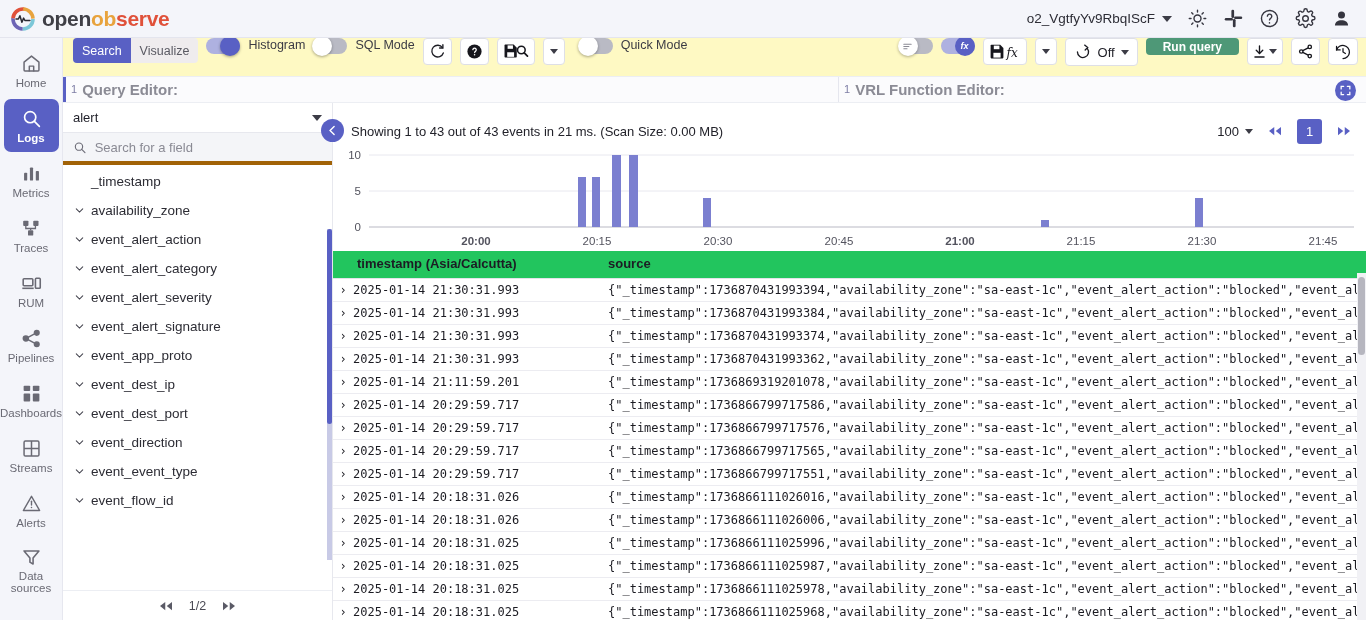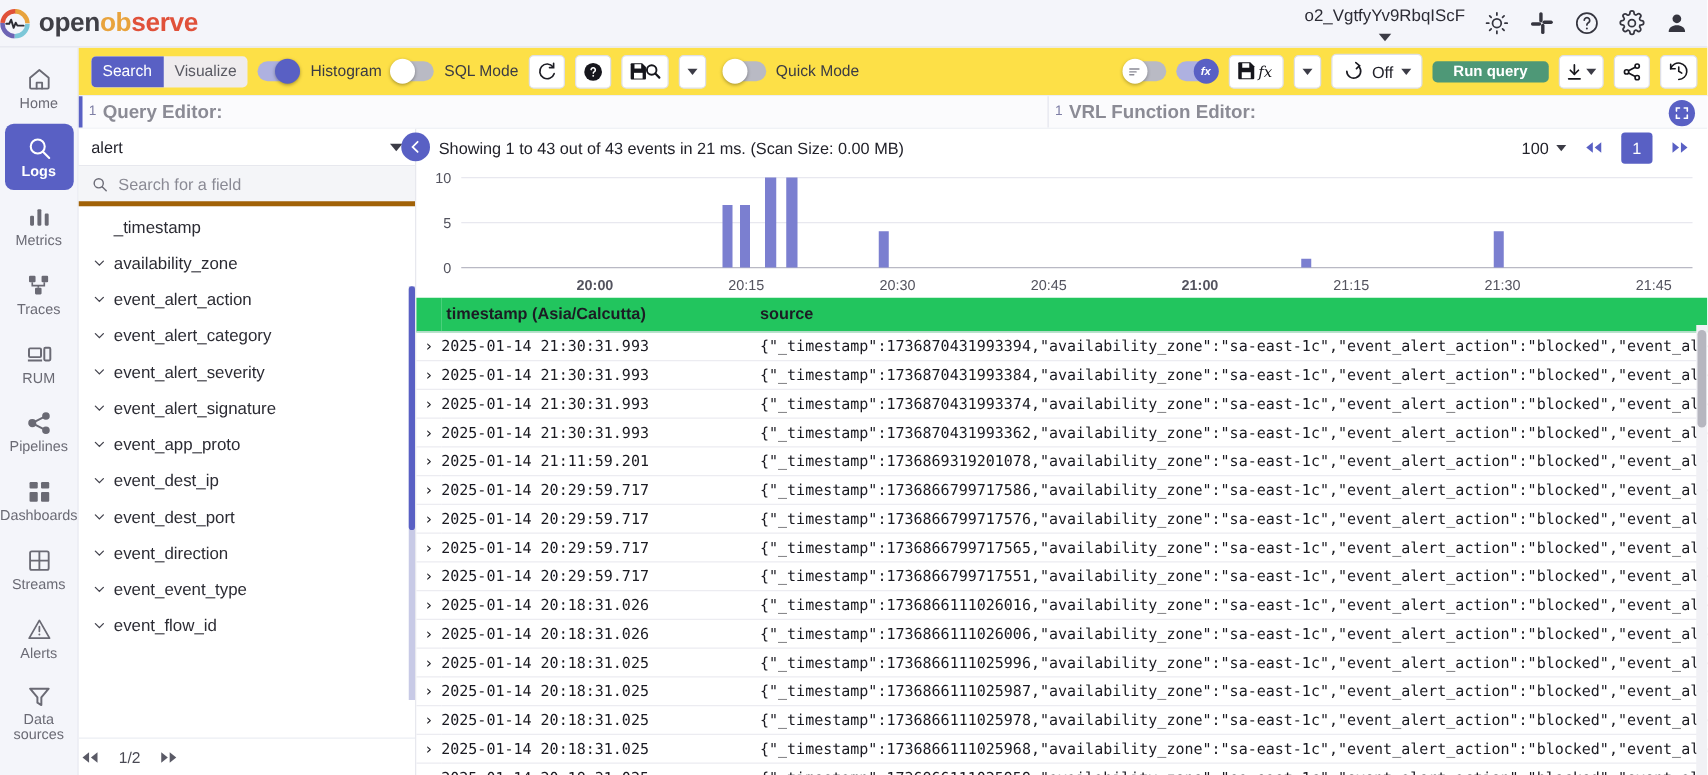--- a/index.html
+++ b/index.html
@@ -13,28 +13,28 @@
   .app { position: relative; width: 1366px; height: 620px; display: flex; flex-direction: column; }
 
   
   .topbar {
     height: 38px; min-height: 38px;
     background: #f4f5fa;
     display: flex; align-items: center;
     border-bottom: 1px solid #e4e5ee;
     position: relative; z-index: 5;
   }
-  .brand { display: flex; align-items: center; gap: 7px; padding-left: 0; }
+  .brand { display: flex; align-items: center; gap: 7px; padding-left: 11px; }
   .brand-logo { width: 24px; height: 24px; position: relative; }
   .brand-text { font-size: 21px; font-weight: 600; letter-spacing: -0.3px; }
   .bt-open { color: #3f3f46; }
   .bt-ob { color: #e8a33d; }
   .bt-serve { color: #e0513a; }
   .topbar-right { margin-left: auto; display: flex; align-items: center; gap: 14px; padding-right: 14px; }
-  .org-name { font-size: 13.5px; color: #2c2c35; display: flex; align-items: center; gap: 7px; flex-direction: column; }
+  .org-name { font-size: 13.5px; color: #2c2c35; display: flex; align-items: center; gap: 7px; }
   .caret-down {
     width: 0; height: 0; border-left: 5px solid transparent; border-right: 5px solid transparent;
     border-top: 6px solid #3c3c46;
   }
   .ticon { width: 22px; height: 22px; display: flex; align-items: center; justify-content: center; color: #35353f; cursor: pointer; }
 
   
   .body { display: flex; flex: 1; min-height: 0; }
 
   
@@ -52,22 +52,22 @@
   .rail-item.active { background: #5960c4; color: #ffffff; }
   .rail-label { font-size: 11.5px; line-height: 12px; text-align: center; }
   .rail-item.active .rail-label { font-weight: 700; color:#fff; }
   .rail-ico { height: 22px; display: flex; align-items: center; justify-content: center; }
 
   
   .main { flex: 1; min-width: 0; display: flex; flex-direction: column; }
 
   
   .toolbar {
-    height: 39px; min-height: 39px; display: flex; align-items: center;
-    gap: 8px; padding: 0 8px 0 10px; background: #fde047;
+    height: 39px; min-height: 39px; display: flex; align-items: flex-start;
+    gap: 8px; padding: 0 8px 0 10px; background: #fef9c3;
     border-bottom: 1px solid #eceef3;
   }
   .segmented { display: flex; border-radius: 4px; overflow: hidden; height: 25px; background: #efecee; }
   .seg {
     padding: 0 9px; display: flex; align-items: center; font-size: 12.5px;
     color: #5a5a63; cursor: pointer;
   }
   .seg.active { background: #5960c4; color: #fff; }
   .sw { width: 34px; height: 16px; border-radius: 9px; position: relative; cursor: pointer; background: #b9bac4; }
   .sw .knob { position: absolute; top: -2px; left: -1px; width: 20px; height: 20px; border-radius: 50%; background: #fff; box-shadow: 0 1px 3px rgba(0,0,0,.35); }
@@ -141,27 +141,27 @@
   .field-row {
     height: 29px; display: flex; align-items: center; gap: 6px; padding-left: 10px;
     font-size: 13.5px; color: #2c2c34; cursor: pointer;
   }
   .chev { width: 12px; color: #44444e; display: flex; align-items: center; justify-content: center; }
   .fl-scroll {
     position: absolute; right: 0px; top: 64px; width: 5px; height: 195px; background: #5960c4; border-radius: 3px;
   }
   .fl-track { position: absolute; right: 0px; top: 64px; width: 5px; bottom: 30px; background: #c8cae6; }
   .field-pager {
-    height: 14px; min-height: 30px; display: flex; align-items: center; 
+    height: 14px; min-height: 30px; display: flex; align-items: center; justify-content: center;
     gap: 14px; font-size: 12.5px; color: #4a4a54; border-top: 1px solid #eceef3;
   }
   .pg-arrow { color: #5a5a66; cursor: pointer; display: flex; }
 
   
-  .results { flex: 1; min-width: 0; display: flex; flex-direction: column; position: relative; }
+  .results { flex: 1; min-width: 0; display: flex; flex-direction: column; position: relative; margin-top: 13px; }
   .results-head {
     height: 30px; min-height: 30px; display: flex; align-items: center; gap: 10px;
     padding: 0 10px 0 18px; font-size: 13px; color: #22222a; position: relative;
   }
   .collapse-btn {
     position: absolute; left: -12px; top: 3px; width: 23px; height: 23px; border-radius: 50%;
     background: #5960c4; color: #fff; display: flex; align-items: center; justify-content: center;
     cursor: pointer; font-size: 12px; z-index: 4;
   }
   .rh-right { margin-left: auto; display: flex; align-items: center; gap: 10px; }

